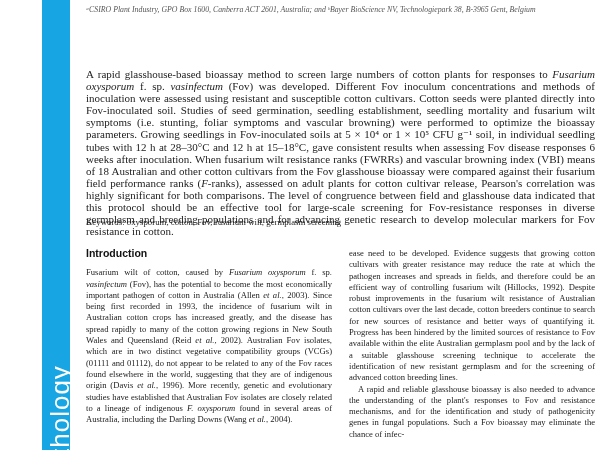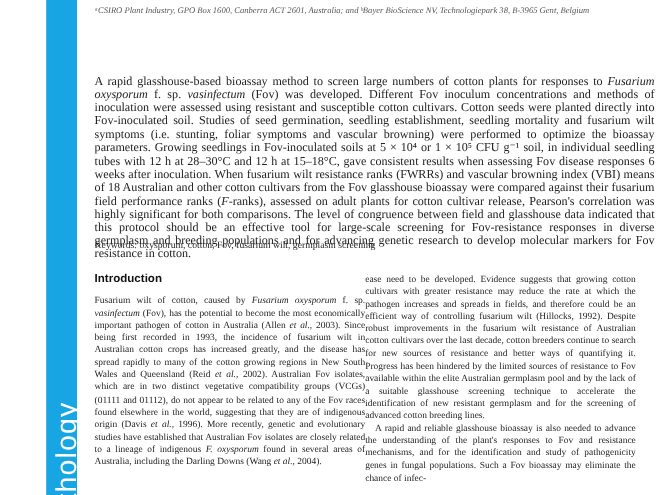--- a/index.html
+++ b/index.html
@@ -36,21 +36,21 @@
     font-size:11px; line-height:12.1px;
     text-align:justify; color:#222222;
   }
   .keywords {
     position:absolute; top:217px; left:0; width:509px;
     font-size:8.8px; color:#222222;
   }
   .keywords .kw-label { }
   .columns {
     position:absolute; top:248px; left:0; width:509px;
-    display:flex; 
+    display:flex; justify-content:space-between;
   }
   .col {
     width:246px;
     font-size:8.6px; line-height:11.3px;
     text-align:justify; color:#222222;
   }
   .section-heading {
     font-family:"Liberation Sans","DejaVu Sans",sans-serif;
     font-size:10.5px; font-weight:bold; color:#111111;
     margin:0 0 8px 0;

